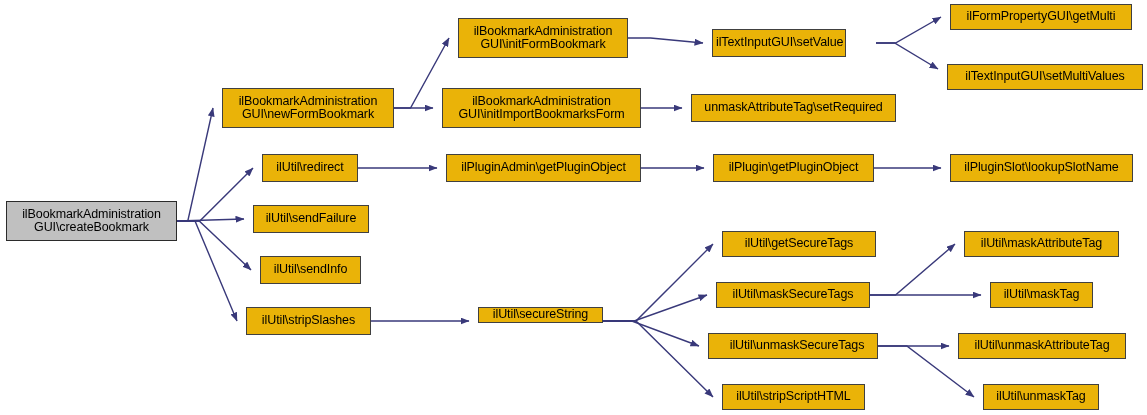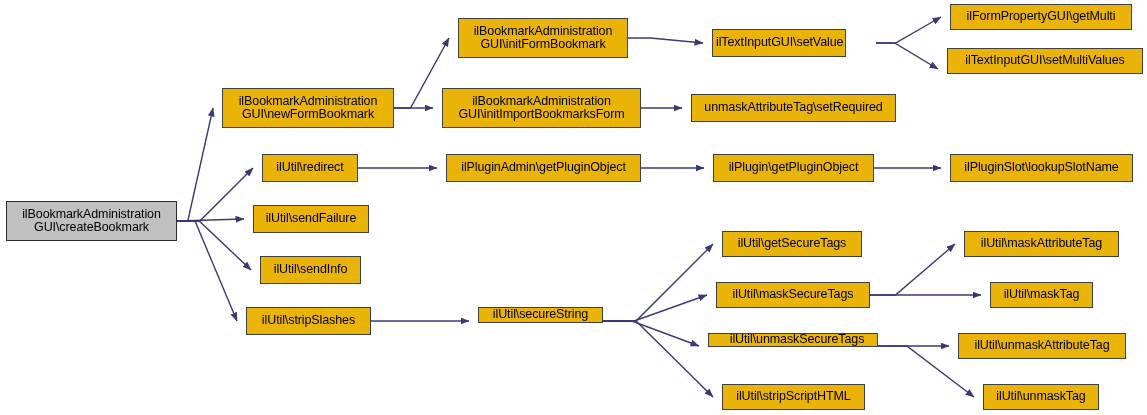--- a/index.html
+++ b/index.html
@@ -97,25 +97,25 @@
       <div class="node" style="left: 246px; top: 307px; width: 125px; height: 28px;"><span class="lbl">ilUtil\stripSlashes</span></div>
       <div class="node" style="left: 458px; top: 18px; width: 170px; height: 40px;"><span class="lbl">ilBookmarkAdministration
 GUI\initFormBookmark</span></div>
       <div class="node" style="left: 442px; top: 88px; width: 199px; height: 40px;"><span class="lbl">ilBookmarkAdministration
 GUI\initImportBookmarksForm</span></div>
       <div class="node" style="left: 446px; top: 154px; width: 195px; height: 28px;"><span class="lbl">ilPluginAdmin\getPluginObject</span></div>
       <div class="node" style="left: 478px; top: 307px; width: 125px; height: 16px;"><span class="lbl">ilUtil\secureString</span></div>
       <div class="node" style="left: 712px; top: 29px; width: 134px; height: 28px;"><span class="lbl">ilTextInputGUI\setValue</span></div>
       <div class="node" style="left: 691px; top: 94px; width: 205px; height: 28px;"><span class="lbl">unmaskAttributeTag\setRequired</span></div>
       <div class="node" style="left: 713px; top: 154px; width: 161px; height: 28px;"><span class="lbl">ilPlugin\getPluginObject</span></div>
-      <div class="node" style="left: 722px; top: 231px; width: 140px; height: 26px;"><span class="lbl">ilUtil\getSecureTags</span></div>
+      <div class="node" style="left: 722px; top: 231px; width: 154px; height: 26px;"><span class="lbl">ilUtil\getSecureTags</span></div>
       <div class="node" style="left: 716px; top: 282px; width: 154px; height: 26px;"><span class="lbl">ilUtil\maskSecureTags</span></div>
-      <div class="node" style="left: 708px; top: 333px; width: 170px; height: 14px; padding-left: 8px;"><span class="lbl">ilUtil\unmaskSecureTags</span></div>
+      <div class="node" style="left: 708px; top: 333px; width: 170px; height: 26px; padding-left: 8px;"><span class="lbl">ilUtil\unmaskSecureTags</span></div>
       <div class="node" style="left: 722px; top: 384px; width: 143px; height: 26px;"><span class="lbl">ilUtil\stripScriptHTML</span></div>
       <div class="node" style="left: 950px; top: 4px; width: 182px; height: 26px;"><span class="lbl">ilFormPropertyGUI\getMulti</span></div>
-      <div class="node" style="left: 947px; top: 48px; width: 196px; height: 26px;"><span class="lbl">ilTextInputGUI\setMultiValues</span></div>
+      <div class="node" style="left: 947px; top: 64px; width: 196px; height: 26px;"><span class="lbl">ilTextInputGUI\setMultiValues</span></div>
       <div class="node" style="left: 950px; top: 154px; width: 183px; height: 28px;"><span class="lbl">ilPluginSlot\lookupSlotName</span></div>
       <div class="node" style="left: 964px; top: 231px; width: 155px; height: 26px;"><span class="lbl">ilUtil\maskAttributeTag</span></div>
       <div class="node" style="left: 990px; top: 282px; width: 103px; height: 26px;"><span class="lbl">ilUtil\maskTag</span></div>
       <div class="node" style="left: 958px; top: 333px; width: 168px; height: 26px;"><span class="lbl">ilUtil\unmaskAttributeTag</span></div>
       <div class="node" style="left: 983px; top: 384px; width: 116px; height: 26px;"><span class="lbl">ilUtil\unmaskTag</span></div>
     </div>
 </div>
 
 </body></html>

